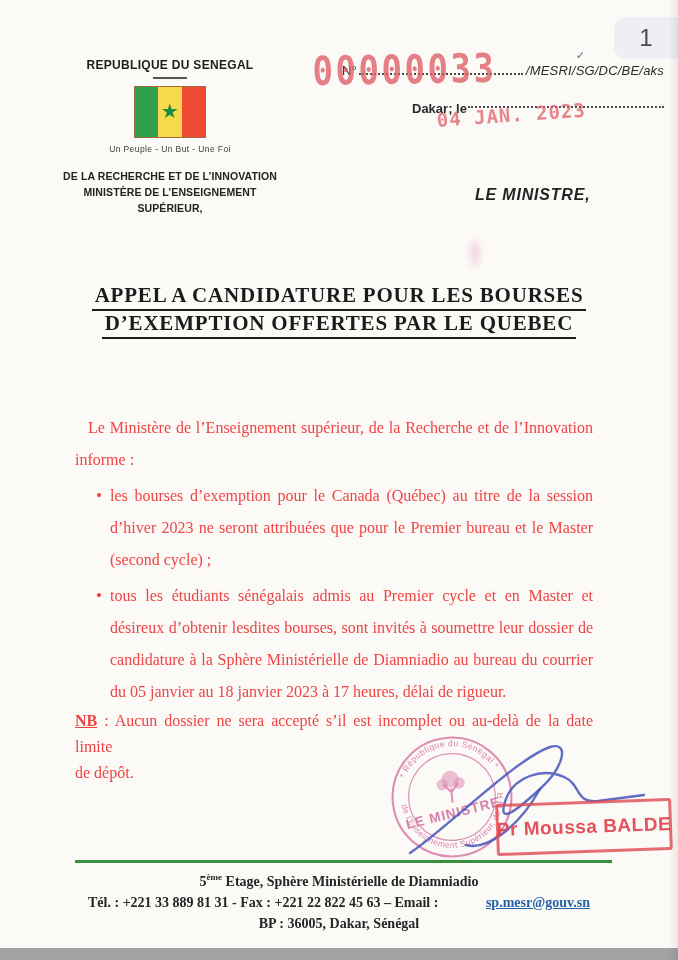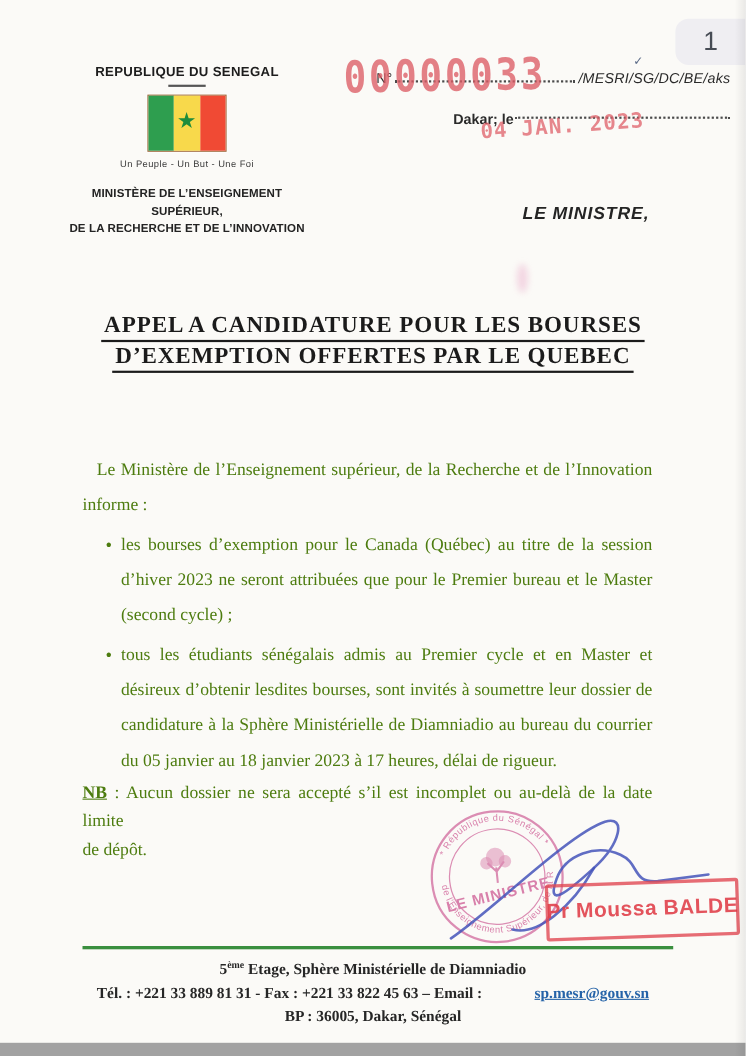--- a/index.html
+++ b/index.html
@@ -60,21 +60,21 @@
     transform:rotate(-4deg); transform-origin:left top; white-space:nowrap;
   }
   .minister { position:absolute; left:475px; top:186px;
     font-family:"Liberation Sans", sans-serif; font-weight:bold; font-style:italic;
     font-size:16px; letter-spacing:0.8px; color:#242424;text-align:right; }
   
   .title { position:absolute; left:0; right:0; top:283px; text-align:center; }
   .title-line { display:inline-block; font-size:21px; font-weight:bold; letter-spacing:0.8px;
     color:#1b1b1b; border-bottom:2.5px solid #1b1b1b; padding:0 3px 1px; }
   
-  .body { position:absolute; left:75px; top:412px; width:518px; font-size:16px; color:#4d7c0f; }
+  .body { position:absolute; left:75px; top:412px; width:518px; font-size:16px; color:#ef4444; }
   .bline { line-height:32px; }
   .j { text-align:justify; text-align-last:justify; }
   .indent { text-indent:13px; }
   .bullets { margin-top:4px; list-style:none; }
   .bullets li { position:relative; padding-left:35px; margin-top:4px; }
   .bullets li::before { content:"\2022"; position:absolute; left:21px; top:0; line-height:32px; font-size:17px; }
   .b { font-weight:normal; }
   .nb { margin-top:0; }
   .nb .bline { line-height:26px; }
   .nb-label { font-weight:bold; text-decoration:underline; }
@@ -121,22 +121,22 @@
     <div class="republic">REPUBLIQUE DU SENEGAL</div>
     <div class="hdr-divider"></div>
     <div class="flag">
       <div class="stripe green"></div>
       <div class="stripe yellow"></div>
       <div class="stripe red"></div>
       <span class="flag-star">★</span>
     </div>
     <div class="motto">Un Peuple - Un But - Une Foi</div>
     <div class="ministry">
+      <div>DE LA RECHERCHE ET DE L’INNOVATION</div>
       <div>MINISTÈRE DE L’ENSEIGNEMENT SUPÉRIEUR,</div>
-      <div>DE LA RECHERCHE ET DE L’INNOVATION</div>
     </div>
   </div>
 
   <div class="refline">
     <span>N°</span>
     <span class="dotfill"></span>
     <span class="ref-suffix"><span>/MESRI/</span><span class="sg"><span class="check">✓</span><span>SG</span></span><span>/DC/BE/aks</span></span>
   </div>
   <div class="numstamp">00000033</div>
 
@@ -200,18 +200,18 @@
   <svg class="signature" viewBox="0 0 268 132">
     <path d="M18,120 C55,95 125,25 158,14 C178,8 172,34 148,56 C124,78 104,94 114,66 C122,44 150,34 172,44 C190,52 182,70 206,68 L252,62"></path>
     <path d="M148,56 C128,92 96,118 74,112"></path>
   </svg>
 
   <div class="namestamp">Pr Moussa BALDE</div>
 
   <div class="footer-rule"></div>
   <div class="footer">
     <div><span>5</span><sup>ème</sup><span> Etage, Sphère Ministérielle de Diamniadio</span></div>
-    <div><span>Tél. : +221 33 889 81 31 - Fax : +221 33 822 45 63 – Email : </span><a class="email">sp.mesr@gouv.sn</a></div>
+    <div><span>Tél. : +221 33 889 81 31 - Fax : +221 22 822 45 63 – Email : </span><a class="email">sp.mesr@gouv.sn</a></div>
     <div>BP : 36005, Dakar, Sénégal</div>
   </div>
 
   <div class="bottom-strip"></div>
 </div>
 
 </body></html>

